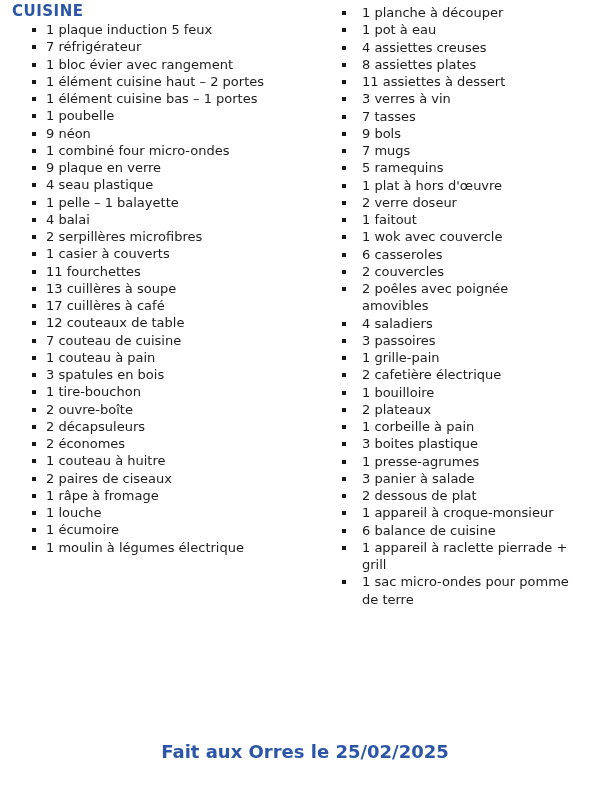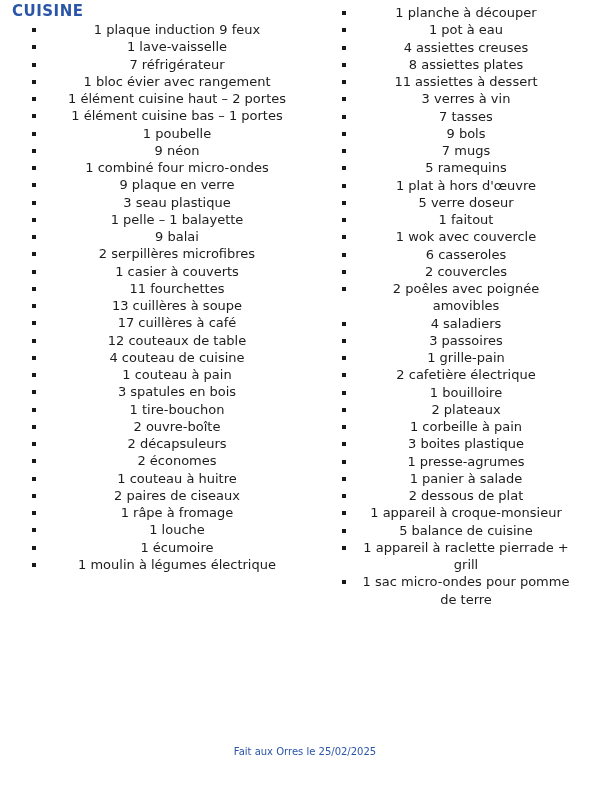--- a/index.html
+++ b/index.html
@@ -33,21 +33,20 @@
     line-height: 17.25px;
     color: var(--blue);
     letter-spacing: 0.5px;
   }
   .item-list {
     margin: 0;
     padding: 0;
     list-style: none;
     font-size: 13px;
     line-height: 17.25px;
-    text-align: center;
   }
   .col-left {
     position: absolute;
     left: 12px; top: 21px;
     width: 296px;
   }
   .col-left .item-list { padding-left: 20px; }
   .col-left .txt { margin-left: 10px; }
   .col-right {
     position: absolute;
@@ -68,42 +67,38 @@
   }
   .txt {
     flex: 1 1 auto;
     min-width: 0;
   }
   .doc-footer {
     position: absolute;
     left: 0; right: 0;
     top: 742px;
     text-align: center;
-    font-size: 10px;
-    font-weight: normal;
+    font-size: 18px;
+    font-weight: bold;
     line-height: 20px;
     color: var(--blue);
   }
 </style>
 </head>
 <body>
 
 <div class="page">
 
   <h1 class="doc-title">CUISINE</h1>
 
   <div class="col col-left">
     <ul class="item-list">
         <li>
           <span class="bullet"></span>
-          <span class="txt">1 plaque induction 9 feux</span>
-        </li>
-        <li>
-          <span class="bullet"></span>
-          <span class="txt">1 lave-vaisselle</span>
+          <span class="txt">1 plaque induction 5 feux</span>
         </li>
         <li>
           <span class="bullet"></span>
           <span class="txt">7 réfrigérateur</span>
         </li>
         <li>
           <span class="bullet"></span>
           <span class="txt">1 bloc évier avec rangement</span>
         </li>
         <li>
@@ -125,29 +120,29 @@
         <li>
           <span class="bullet"></span>
           <span class="txt">1 combiné four micro-ondes</span>
         </li>
         <li>
           <span class="bullet"></span>
           <span class="txt">9 plaque en verre</span>
         </li>
         <li>
           <span class="bullet"></span>
-          <span class="txt">3 seau plastique</span>
+          <span class="txt">4 seau plastique</span>
         </li>
         <li>
           <span class="bullet"></span>
           <span class="txt">1 pelle – 1 balayette</span>
         </li>
         <li>
           <span class="bullet"></span>
-          <span class="txt">9 balai</span>
+          <span class="txt">4 balai</span>
         </li>
         <li>
           <span class="bullet"></span>
           <span class="txt">2 serpillères microfibres</span>
         </li>
         <li>
           <span class="bullet"></span>
           <span class="txt">1 casier à couverts</span>
         </li>
         <li>
@@ -161,21 +156,21 @@
         <li>
           <span class="bullet"></span>
           <span class="txt">17 cuillères à café</span>
         </li>
         <li>
           <span class="bullet"></span>
           <span class="txt">12 couteaux de table</span>
         </li>
         <li>
           <span class="bullet"></span>
-          <span class="txt">4 couteau de cuisine</span>
+          <span class="txt">7 couteau de cuisine</span>
         </li>
         <li>
           <span class="bullet"></span>
           <span class="txt">1 couteau à pain</span>
         </li>
         <li>
           <span class="bullet"></span>
           <span class="txt">3 spatules en bois</span>
         </li>
         <li>
@@ -262,21 +257,21 @@
         <li>
           <span class="bullet"></span>
           <span class="txt">5 ramequins</span>
         </li>
         <li>
           <span class="bullet"></span>
           <span class="txt">1 plat à hors d'œuvre</span>
         </li>
         <li>
           <span class="bullet"></span>
-          <span class="txt">5 verre doseur</span>
+          <span class="txt">2 verre doseur</span>
         </li>
         <li>
           <span class="bullet"></span>
           <span class="txt">1 faitout</span>
         </li>
         <li>
           <span class="bullet"></span>
           <span class="txt">1 wok avec couvercle</span>
         </li>
         <li>
@@ -322,33 +317,33 @@
         <li>
           <span class="bullet"></span>
           <span class="txt">3 boites plastique</span>
         </li>
         <li>
           <span class="bullet"></span>
           <span class="txt">1 presse-agrumes</span>
         </li>
         <li>
           <span class="bullet"></span>
-          <span class="txt">1 panier à salade</span>
+          <span class="txt">3 panier à salade</span>
         </li>
         <li>
           <span class="bullet"></span>
           <span class="txt">2 dessous de plat</span>
         </li>
         <li>
           <span class="bullet"></span>
           <span class="txt">1 appareil à croque-monsieur</span>
         </li>
         <li>
           <span class="bullet"></span>
-          <span class="txt">5 balance de cuisine</span>
+          <span class="txt">6 balance de cuisine</span>
         </li>
         <li>
           <span class="bullet"></span>
           <span class="txt">1 appareil à raclette pierrade + grill</span>
         </li>
         <li>
           <span class="bullet"></span>
           <span class="txt">1 sac micro-ondes pour pomme de terre</span>
         </li>
       </ul>

